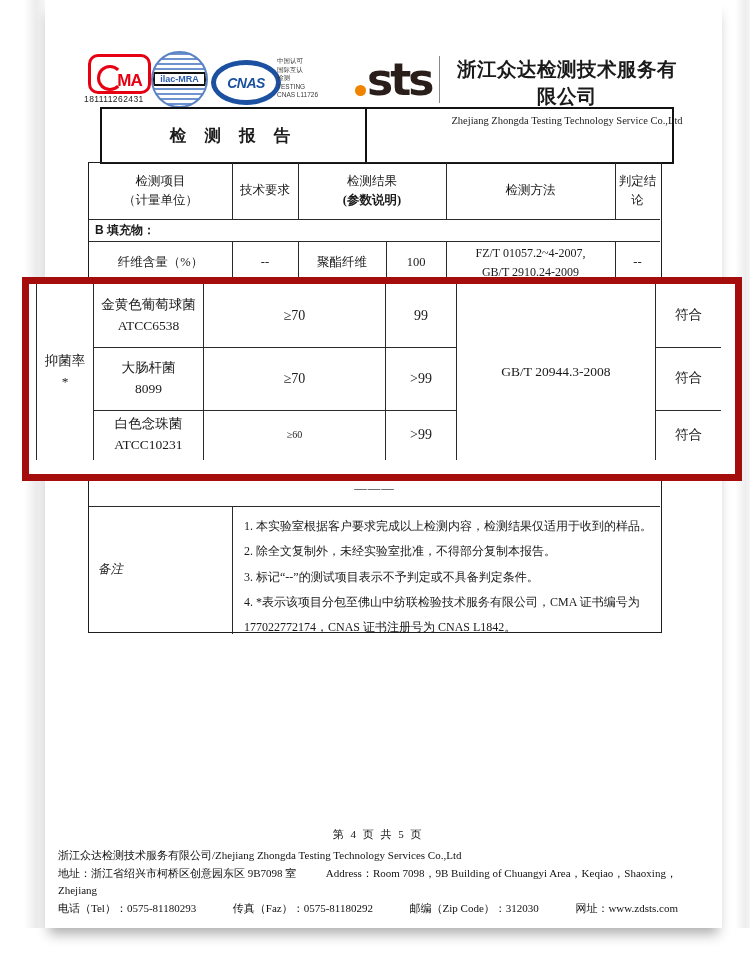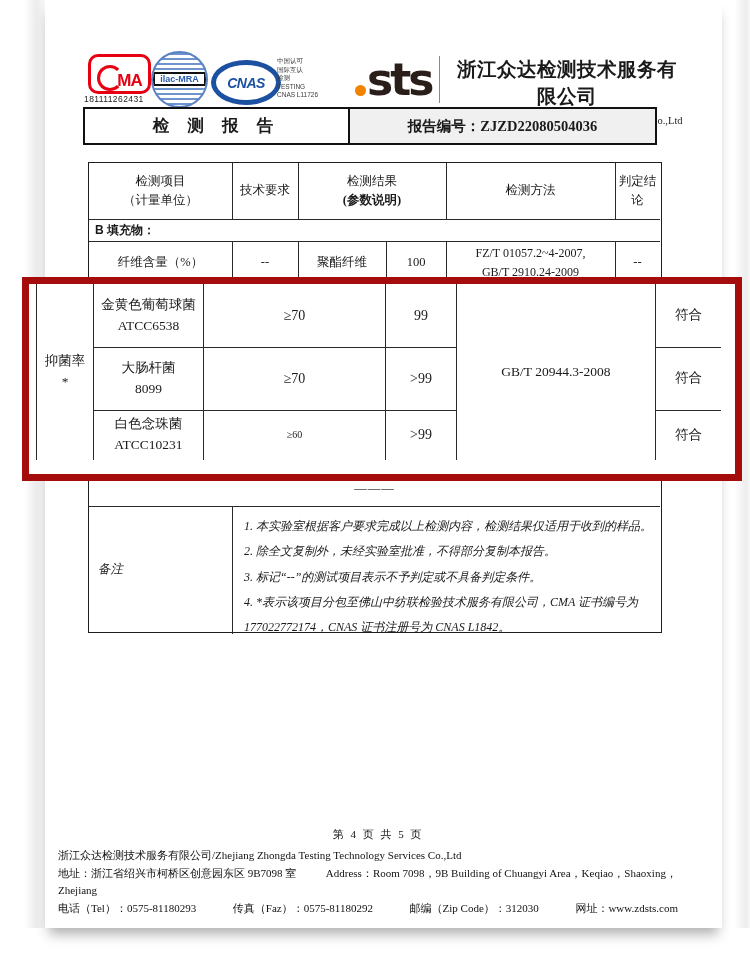--- a/index.html
+++ b/index.html
@@ -28,28 +28,28 @@
     color:#1c50a0;font-weight:bold;font-style:italic;font-size:14px;font-family:"Liberation Sans",sans-serif;letter-spacing:-.5px;}
   .cnas-txt{left:277px;top:57px;width:60px;font-size:6.5px;line-height:8.6px;color:#3a3a3a;font-family:"Liberation Sans",sans-serif;}
   .sts{left:355px;top:50px;width:80px;height:52px;display:flex;align-items:flex-end;}
   .sts .dot{width:11px;height:11px;border-radius:50%;background:#f08300;margin:0 1px 6px 0;}
   .sts .word{font-family:"DejaVu Sans",sans-serif;font-weight:bold;font-size:44px;line-height:44px;color:#2a1e1a;letter-spacing:-3px;}
   .hdr-divider{left:439px;top:56px;width:1px;height:47px;background:#8a8a8a;}
   .company{left:449px;top:56px;width:236px;text-align:center;}
   .company .cn{font-size:19.5px;font-weight:bold;letter-spacing:.5px;}
   .company .en{font-size:10.5px;margin-top:5px;color:#222;}
   
-  .band{left:83px;top:107px;width:574px;height:38px;border:2px solid #111;box-sizing:border-box;display:flex;}
+  .band{left:100px;top:107px;width:574px;height:57px;border:2px solid #111;box-sizing:border-box;display:flex;}
   .band .lcell{width:263px;display:flex;align-items:center;justify-content:center;font-size:16.5px;font-weight:bold;letter-spacing:7px;border-right:2px solid #111;}
   .band .rcell{flex:1;background:#f0f0f0;display:flex;align-items:center;justify-content:center;font-size:14.5px;font-weight:bold;}
   
   .table{left:88px;top:162px;width:574px;height:471px;border:1.5px solid #1f1f1f;box-sizing:border-box;font-size:12.5px;}
   .two-line{display:flex;flex-direction:column;justify-content:center;}
   .bold{font-weight:bold;}
-  .note-cell{position:absolute;left:143px;top:343px;width:431px;height:128px;box-sizing:border-box;padding:8px 8px 0 12px;font-size:12px;font-style:italic;}
+  .note-cell{position:absolute;left:143px;top:343px;width:431px;height:128px;box-sizing:border-box;padding:8px 8px 0 12px;font-size:12px;}
   .note-cell div{line-height:25.3px;}
   
   .overlay{left:22px;top:277px;width:706px;height:190px;border:7px solid #a50d0d;background:#fff;box-sizing:content-box;}
   .overlay .inner{position:absolute;left:0;top:0;width:692px;height:176px;font-size:13.5px;}
   .overlay .line{background:#2a2a2a;}
   
   .footer{left:58px;top:827px;width:640px;font-size:11px;color:#111;}
   .footer .pg{text-align:center;letter-spacing:2px;margin-bottom:5px;}
   .footer .row{line-height:17.5px;}
   .footer .contact{display:flex;justify-content:space-between;width:620px;}
@@ -90,21 +90,20 @@
 </div>
 <div class="abs hdr-divider"></div>
 
 <div class="abs company">
   <div class="cn">浙江众达检测技术服务有限公司</div>
   <div class="en">Zhejiang Zhongda Testing Technology Service Co.,Ltd</div>
 </div>
 
 <div class="abs band">
   <div class="lcell">检 测 报 告</div>
-  <div class="rcell">报告编号：ZJZD22080504036</div>
 </div>
 
 <div class="abs table">
 
   <div class="line" style="left:0;top:56px;width:571px;height:1px;"></div>
   <div class="line" style="left:0;top:78px;width:571px;height:1px;"></div>
   <div class="line" style="left:0;top:343px;width:571px;height:1px;"></div>
 
   <div class="line" style="left:143px;top:0;width:1px;height:56px;"></div>
   <div class="line" style="left:209px;top:0;width:1px;height:56px;"></div>

